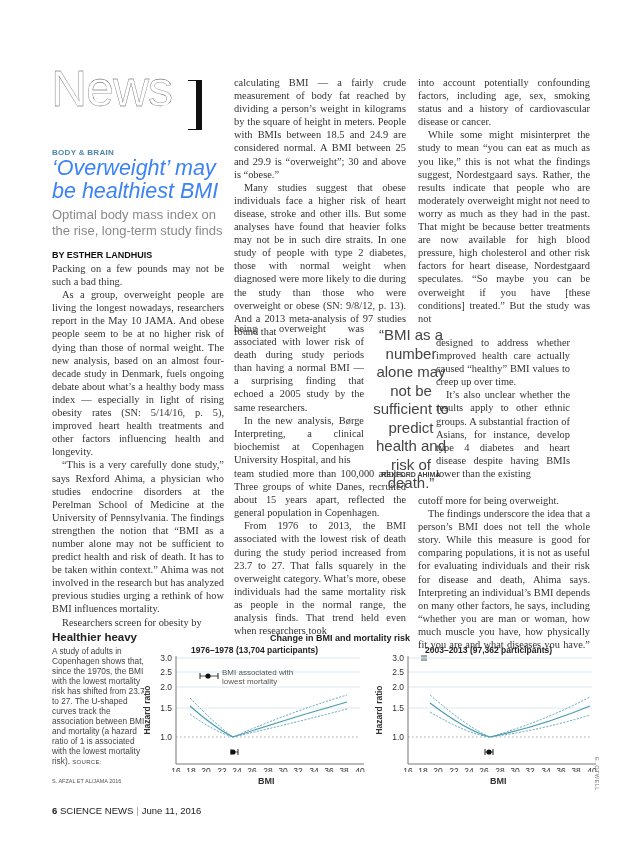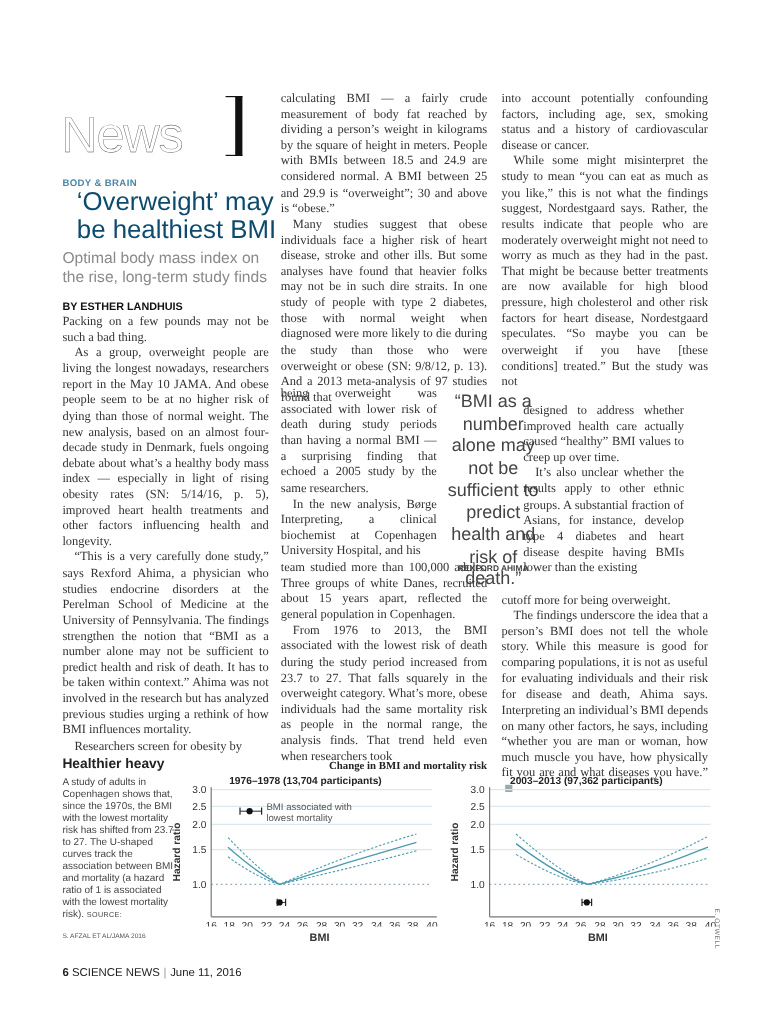--- a/index.html
+++ b/index.html
@@ -1,27 +1,27 @@
 <!DOCTYPE html>
 <html><head>
 <meta charset="utf-8">
 <style>
   html, body { margin: 0; padding: 0; background: #ffffff; }
   body { width: 643px; height: 857px; position: relative; overflow: hidden;
          font-family: "DejaVu Serif", serif; color: #222; }
   .abs { position: absolute; }
   .sans { font-family: "Liberation Sans", "DejaVu Sans", sans-serif; }
 
-  .news-word { left: 51px; top: 92px; font-family: "Liberation Sans", sans-serif;
-               font-weight: 100; font-size: 42px; letter-spacing: -1px; color: #444;
+  .news-word { left: 51px; top: 64px; font-family: "Liberation Sans", sans-serif;
+               font-weight: 100; font-size: 50px; letter-spacing: -1px; color: #444;
                -webkit-text-stroke: 0.3px #444; color: transparent; line-height: 1; }
   .news-bracket { left: 188px; top: 80px; width: 8px; height: 48px;
                   border-right: 6px solid #111; border-top: 1px solid #111; border-bottom: 1px solid #111; }
   .kicker { left: 52px; top: 148px; font-size: 8px; letter-spacing: 0.3px; color: #4b86a6; font-weight: bold; }
-  .headline { left: 64px; top: 157px; width: 180px; font-size: 21.5px; line-height: 23px; color: #0c4a6e; }
+  .headline { left: 52px; top: 157px; width: 180px; font-size: 21.5px; line-height: 23px; color: #3b82f6; font-style: italic; }
   .dek { left: 52px; top: 207px; width: 185px; font-size: 13px; line-height: 16px; color: #8a8a8a; }
   .byline { left: 52px; top: 250px; font-size: 9px; font-weight: bold; color: #111; }
 
   .col { font-family: "Liberation Serif", serif; font-size: 10.4px; line-height: 13.1px; color: #333;
          text-align: justify; }
   .col p { margin: 0; text-indent: 10px; }
   .col p.first { text-indent: 0; }
   .col1 { left: 52px; top: 262px; width: 172px; }
   .col2 { left: 234px; top: 76px; width: 172px; }
   .col3 { left: 418px; top: 76px; width: 172px; }
@@ -34,21 +34,21 @@
   .pullquote { left: 366px; top: 326px; width: 90px; text-align: center;
                font-family: "Liberation Sans", sans-serif; font-weight: 300; font-size: 15px;
                line-height: 18.5px; color: #444; }
   .pq-attrib { left: 366px; top: 471px; width: 90px; text-align: center; font-size: 7px; font-weight: bold; color: #444; }
 
   .sidebar-title { left: 52px; top: 631px; font-size: 11.5px; font-weight: bold; color: #222; }
   .sidebar-text { left: 52px; top: 646px; width: 96px; font-size: 8.3px; line-height: 10px; color: #444; }
   .sidebar-source { font-size: 6px; letter-spacing: 0.3px; }
   .sidebar-credit { left: 52px; top: 778px; font-size: 5.5px; color: #555; }
 
-  .chart-title { left: 230px; top: 633px; width: 220px; text-align: center; font-size: 9px; font-weight: bold; color: #222; font-family: Liberation Serif, serif; }
+  .chart-title { left: 230px; top: 633px; width: 220px; text-align: center; font-size: 9px; font-weight: bold; color: #222; }
   .chart-sub { font-size: 8.5px; font-weight: bold; color: #222; margin-left: 23px; }
   .illus-credit { left: 600px; top: 757px; font-size: 5.5px; color: #777; transform: rotate(90deg); transform-origin: left top; letter-spacing: 0.5px; }
 
   .footer { left: 52px; top: 805px; font-size: 9.5px; color: #222; }
   .footer .pnum { font-weight: bold; }
   .footer .sep { color: #999; margin: 0 3px; }
 </style>
 </head>
 <body>
 

